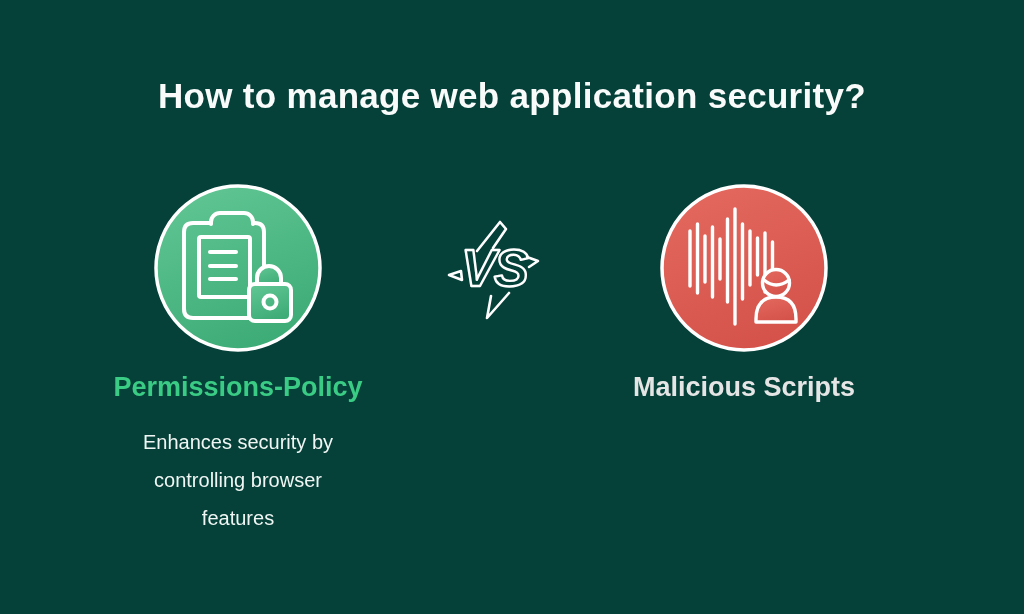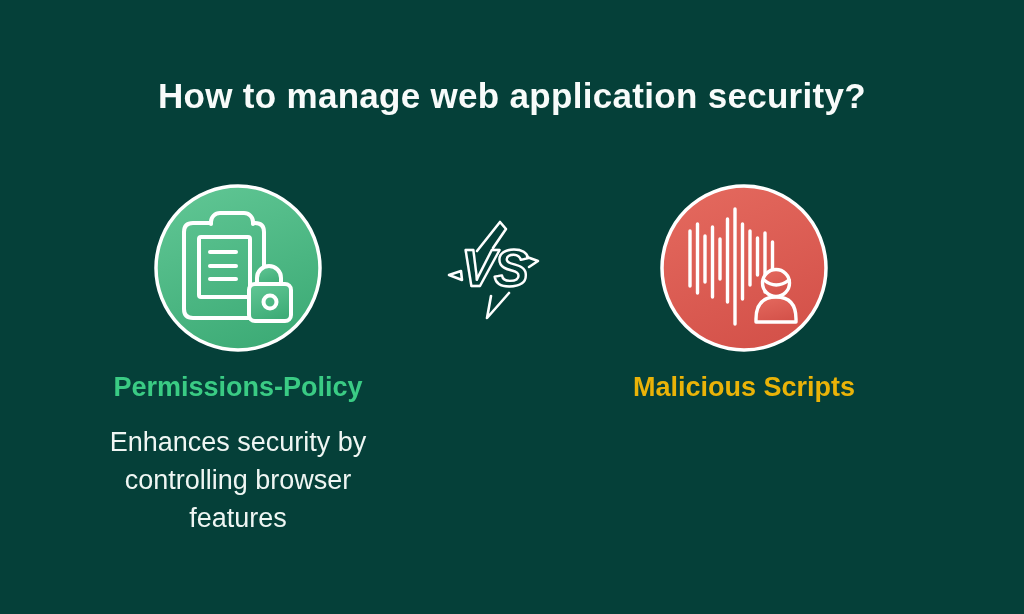--- a/index.html
+++ b/index.html
@@ -40,24 +40,24 @@
   .vs-col svg{margin-top:35px;}
   .badge svg{display:block;}
   .card-heading{
     margin-top:17px;
     font-size:27px;
     line-height:34px;
     font-weight:bold;
     text-align:center;
   }
   .accent-green{color:#3ACB84;}
-  .accent-red{color:#eab308;}
+  .accent-red{color:#e5e5e5;}
   .card-description{
     margin-top:19px;
-    font-size:27px;
+    font-size:20px;
     line-height:38px;
     color:#EFF6F3;
     text-align:center;
     white-space:pre-line;
   }
 </style>
 </head>
 <body>
 
 <div class="canvas">

